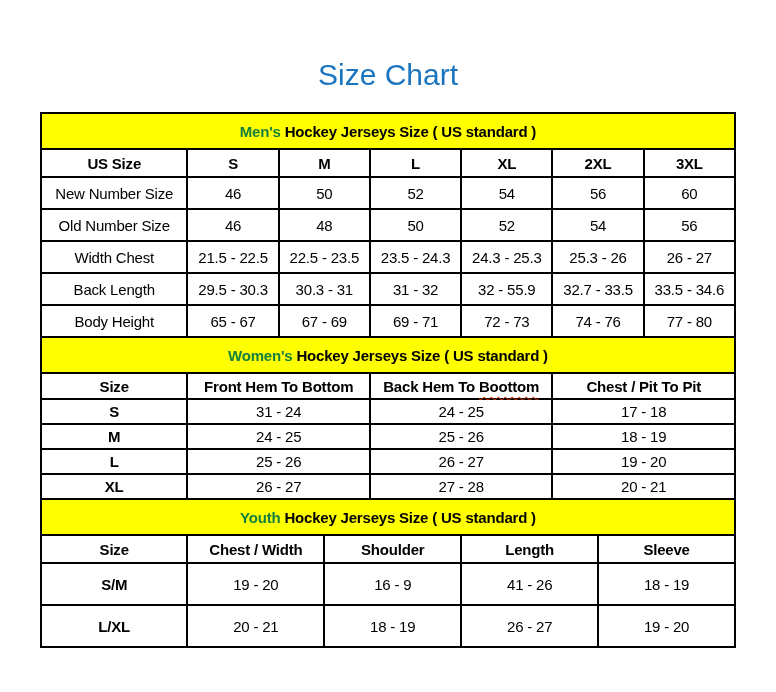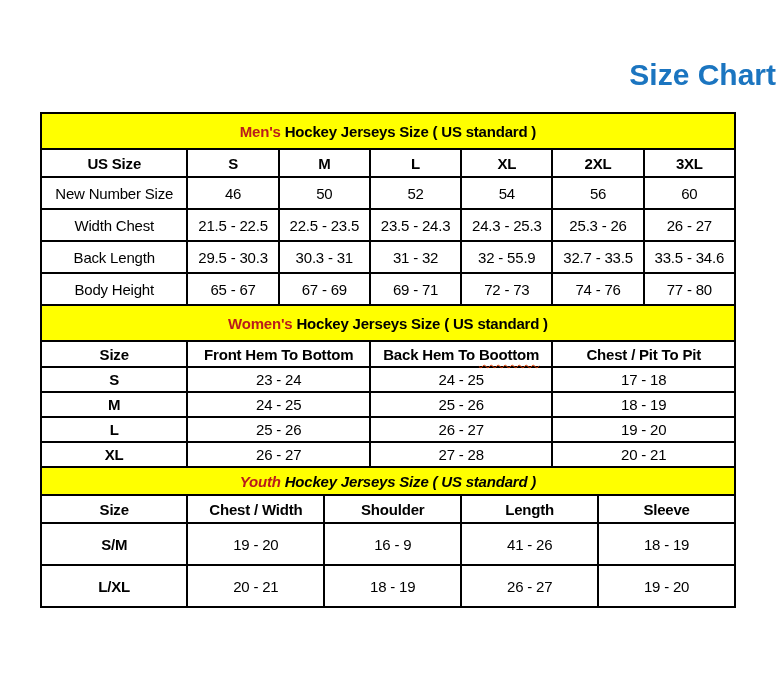--- a/index.html
+++ b/index.html
@@ -4,23 +4,23 @@
 <style>
   * { margin: 0; padding: 0; box-sizing: border-box; }
   html, body {
     width: 776px; height: 692px;
     background: #ffffff;
     font-family: "Liberation Sans", sans-serif;
     overflow: hidden;
   }
   .page-title {
     margin-top: 58px;
-    text-align: right;
+    text-align: center;
     font-size: 30px;
-    font-weight: bold;
+    font-weight: normal;
     color: #1B75C0;
     letter-spacing: 0px;
   }
   .chart-wrap {
     width: 696px;
     margin: 20px auto 0 auto;
   }
   table.chart-table {
     width: 100%;
     border-collapse: collapse;
@@ -35,28 +35,28 @@
     font-size: 15px;
     letter-spacing: -0.2px;
     padding: 0 2px;
   }
   .section-header-cell {
     background: #FFFF00;
     height: 36px;
     font-weight: bold;
     font-size: 17px;
   }
-  .section-highlight { color: #b91c1c; }
+  .section-highlight { color: #15803d; }
   .col-header-cell { font-weight: bold; height: 28px; }
   .row-label { font-weight: normal; }
   .size-label { font-weight: bold; }
   .mens-table .data-cell, .mens-table .row-label { height: 32px; }
   .womens-table .col-header-cell { height: 26px; }
   .womens-table .data-cell, .womens-table .size-label { height: 25px; }
-  .youth-table .section-header-cell { height: 28px; font-style: italic; }
+  .youth-table .section-header-cell { height: 36px; }
   .youth-table .data-cell, .youth-table .size-label { height: 42px; }
   .squiggle {
     text-decoration: underline wavy #E03A00;
     text-decoration-thickness: 1px;
     text-underline-offset: 4px;
     text-decoration-skip-ink: none;
   }
 </style>
 </head>
 <body>
@@ -89,20 +89,29 @@
       <td class="col-header-cell">3XL</td>
     </tr>
     <tr>
       <td class="row-label">New Number Size</td>
       <td class="data-cell">46</td>
       <td class="data-cell">50</td>
       <td class="data-cell">52</td>
       <td class="data-cell">54</td>
       <td class="data-cell">56</td>
       <td class="data-cell">60</td>
+    </tr>
+    <tr>
+      <td class="row-label">Old Number Size</td>
+      <td class="data-cell">46</td>
+      <td class="data-cell">48</td>
+      <td class="data-cell">50</td>
+      <td class="data-cell">52</td>
+      <td class="data-cell">54</td>
+      <td class="data-cell">56</td>
     </tr>
     <tr>
       <td class="row-label">Width Chest</td>
       <td class="data-cell">21.5 - 22.5</td>
       <td class="data-cell">22.5 - 23.5</td>
       <td class="data-cell">23.5 - 24.3</td>
       <td class="data-cell">24.3 - 25.3</td>
       <td class="data-cell">25.3 - 26</td>
       <td class="data-cell">26 - 27</td>
     </tr>
@@ -139,21 +148,21 @@
       <td class="section-header-cell" colspan="4"><span class="section-highlight">Women's</span><span> Hockey Jerseys Size ( US standard )</span></td>
     </tr>
     <tr>
       <td class="col-header-cell">Size</td>
       <td class="col-header-cell">Front Hem To Bottom</td>
       <td class="col-header-cell"><span>Back Hem To </span><span class="squiggle">Boottom</span></td>
       <td class="col-header-cell">Chest / Pit To Pit</td>
     </tr>
     <tr>
       <td class="size-label">S</td>
-      <td class="data-cell">23 - 24</td>
+      <td class="data-cell">31 - 24</td>
       <td class="data-cell">24 - 25</td>
       <td class="data-cell">17 - 18</td>
     </tr>
     <tr>
       <td class="size-label">M</td>
       <td class="data-cell">24 - 25</td>
       <td class="data-cell">25 - 26</td>
       <td class="data-cell">18 - 19</td>
     </tr>
     <tr>

